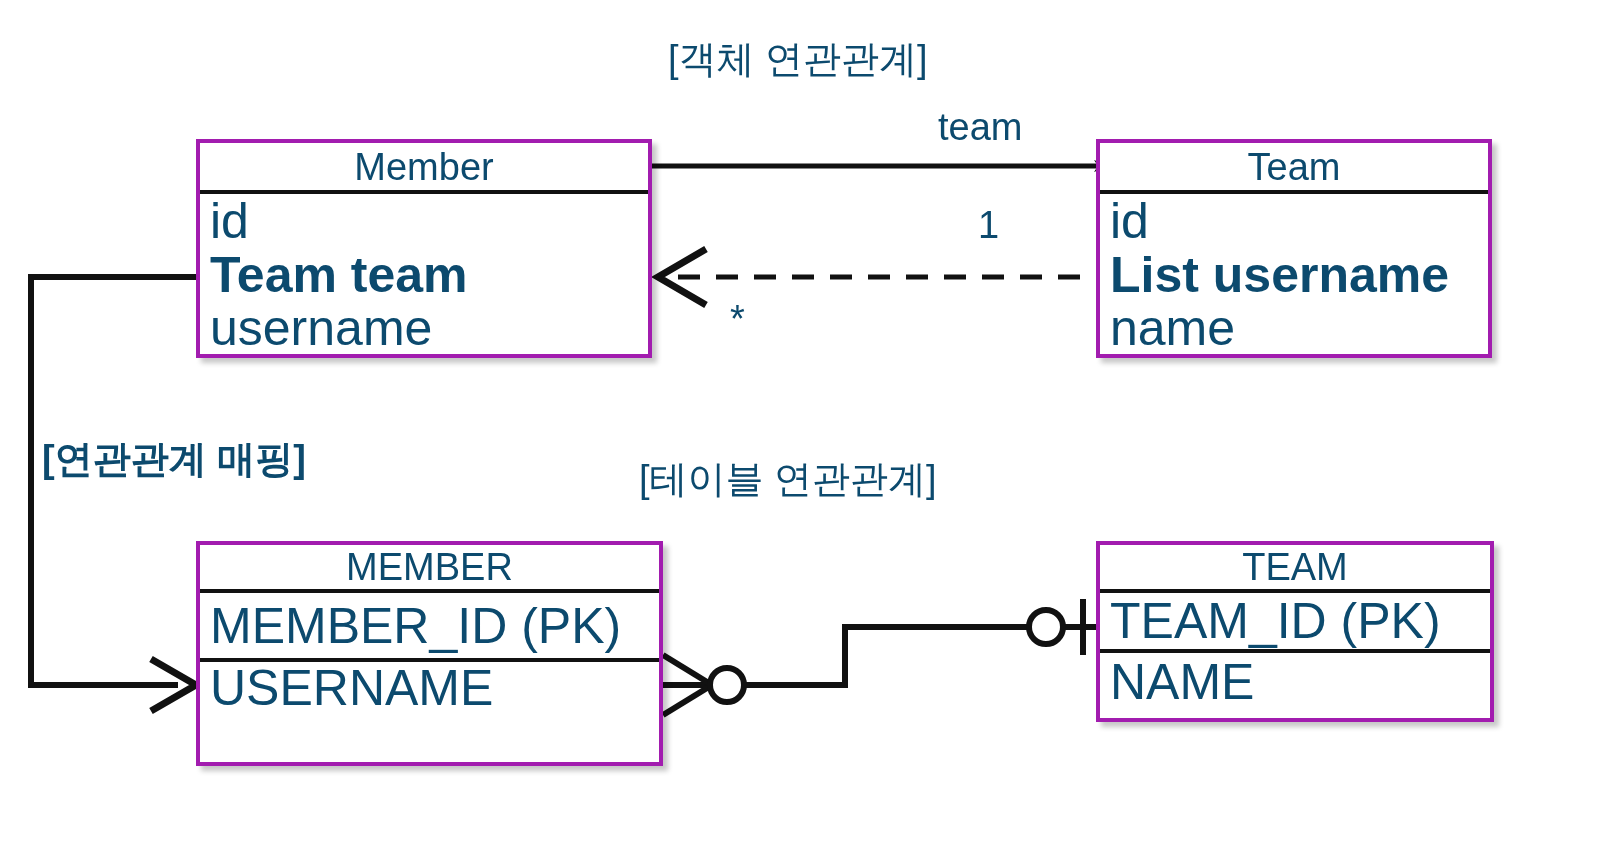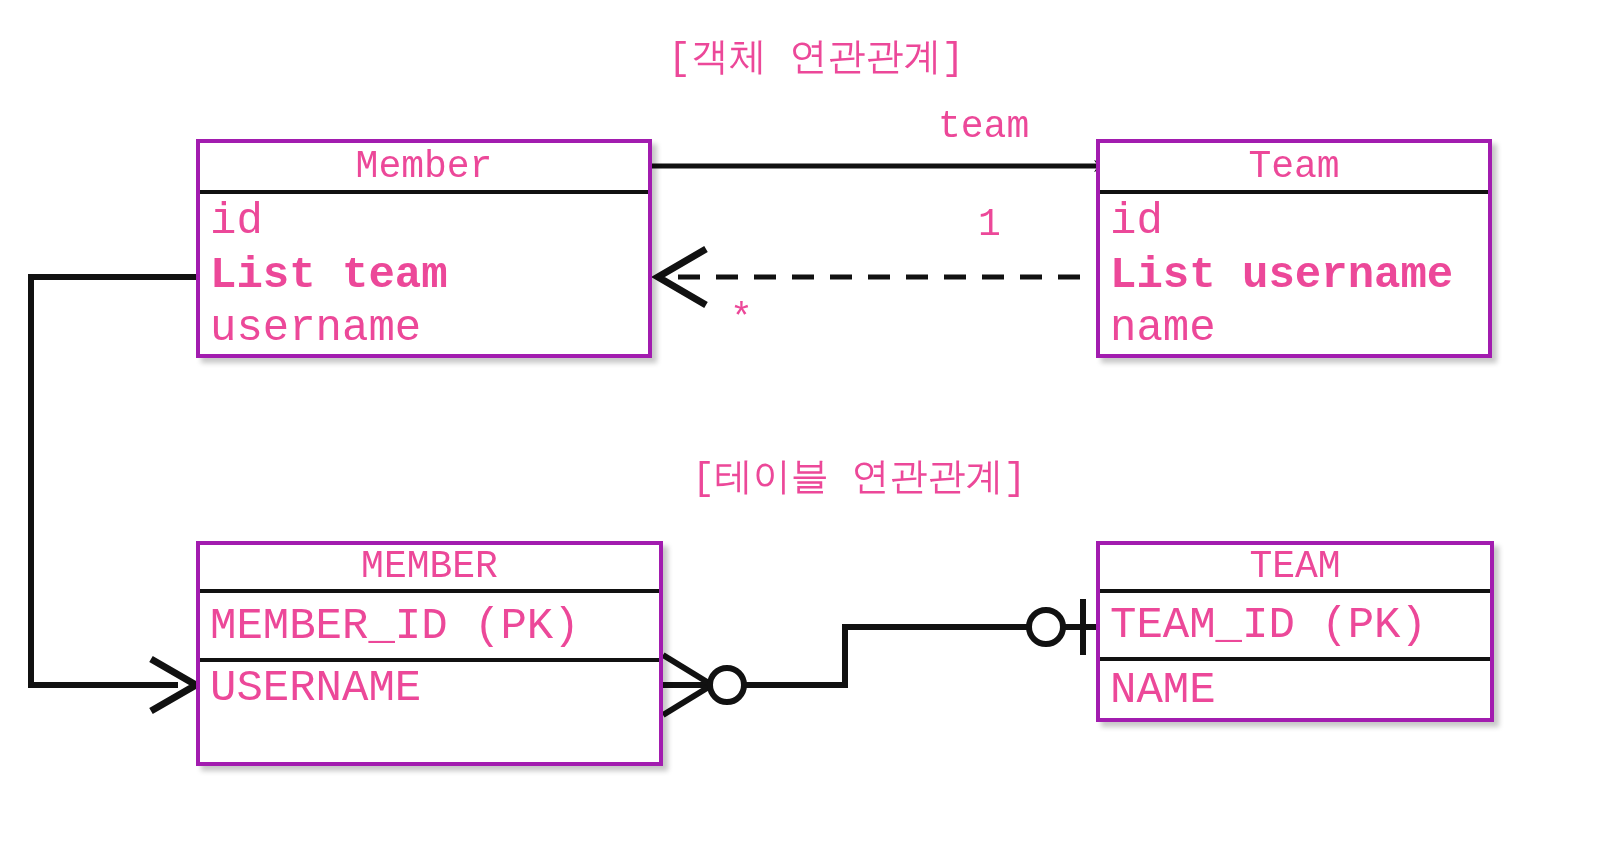--- a/index.html
+++ b/index.html
@@ -5,22 +5,22 @@
   html, body {
     margin: 0;
     padding: 0;
     background: #ffffff;
   }
   #stage {
     position: relative;
     width: 1600px;
     height: 848px;
     background: #ffffff;
-    font-family: Liberation Mono, monospace;
-    color: #ec4899;
+    font-family: Liberation Sans, sans-serif;
+    color: #0c4a6e;
     overflow: hidden;
   }
   svg.layer {
     position: absolute;
     left: 0;
     top: 0;
     width: 1600px;
     height: 848px;
     pointer-events: none;
   }
@@ -42,21 +42,21 @@
     justify-content: center;
     border-bottom: 4px solid #111111;
     white-space: nowrap;
   }
   .ebox .rows {
     box-sizing: border-box;
     padding: 0;
   }
   .ebox .row {
     box-sizing: border-box;
-    font-size: 44px;
+    font-size: 50px;
     line-height: 1;
     display: flex;
     align-items: center;
     padding-left: 10px;
     white-space: nowrap;
   }
   .ebox .row.bold { font-weight: bold; }
   .ebox .row.sep  { border-bottom: 4px solid #111111; text-align: center; }
 
   
@@ -109,35 +109,36 @@
 
       <circle cx="727" cy="685" r="17" fill="#ffffff" stroke="#111111" stroke-width="6"></circle>
 
       <circle cx="1046" cy="627" r="17" fill="#ffffff" stroke="#111111" stroke-width="6"></circle>
       <line x1="1083" y1="599" x2="1083" y2="655" stroke="#111111" stroke-width="6"></line>
     </g>
   </svg>
 
   <div class="txt title-kr" style="left:668px; top:40px;">[객체 연관관계]</div>
 
+  <div class="txt title-kr bold" style="left:42px; top:440px;">[연관관계 매핑]</div>
 
-  <div class="txt title-kr" style="left:692px; top:460px;">[테이블 연관관계]</div>
+  <div class="txt title-kr" style="left:639px; top:460px;">[테이블 연관관계]</div>
 
   <div class="txt edge-label" style="left:938px; top:108px;">team</div>
 
   <div class="txt mult" style="left:978px; top:206px;">1</div>
 
 
   <div class="txt mult" style="left:730px; top:300px;">*</div>
 
   <div class="ebox" style="left:196px; top:139px; width:456px; height:219px;">
     <div class="hdr" style="height:51px;">Member</div>
     <div class="rows">
       <div class="row" style="height:54px;">id</div>
-      <div class="row bold" style="height:54px;">List team</div>
+      <div class="row bold" style="height:54px;">Team team</div>
       <div class="row" style="height:52px;">username</div>
     </div>
   </div>
 
   <div class="ebox" style="left:1096px; top:139px; width:396px; height:219px;">
     <div class="hdr" style="height:51px;">Team</div>
     <div class="rows">
       <div class="row" style="height:54px;">id</div>
       <div class="row bold" style="height:54px;">List username</div>
       <div class="row" style="height:52px;">name</div>
@@ -148,18 +149,18 @@
     <div class="hdr" style="height:48px;">MEMBER</div>
     <div class="rows">
       <div class="row sep" style="height:69px;">MEMBER_ID (PK)</div>
       <div class="row" style="height:52px;">USERNAME</div>
     </div>
   </div>
 
   <div class="ebox" style="left:1096px; top:541px; width:398px; height:181px;">
     <div class="hdr" style="height:48px;">TEAM</div>
     <div class="rows">
-      <div class="row sep" style="height:68px;">TEAM_ID (PK)</div>
+      <div class="row sep" style="height:60px;">TEAM_ID (PK)</div>
       <div class="row" style="height:57px;">NAME</div>
     </div>
   </div>
 
 </div>
 
 </body></html>

